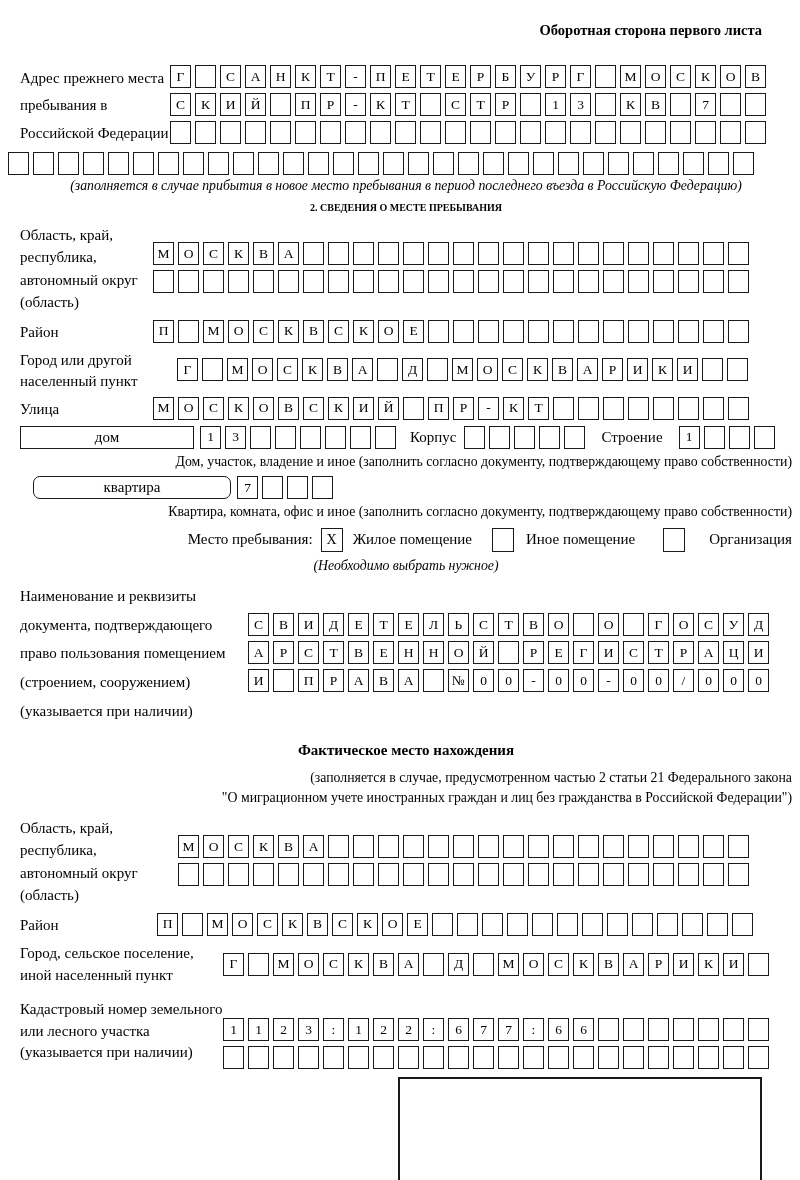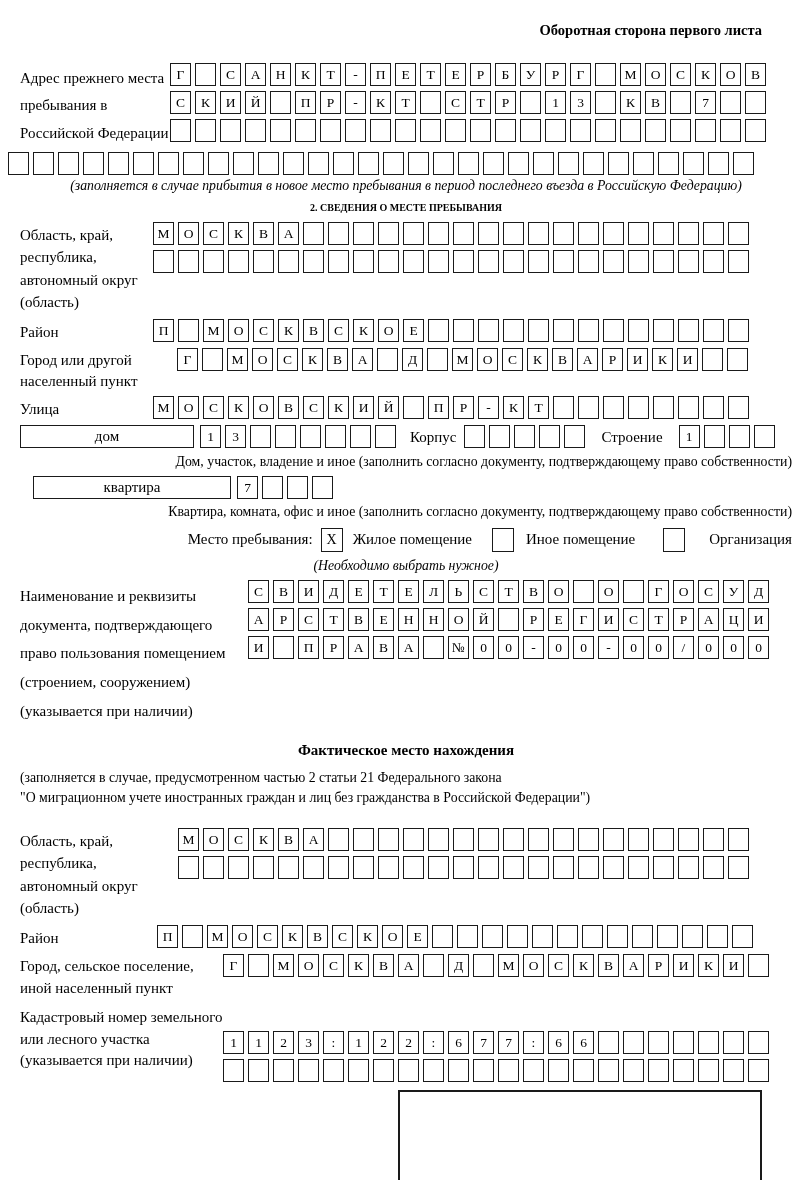--- a/index.html
+++ b/index.html
@@ -6,48 +6,48 @@
   body{width:800px;height:1180px;font-family:"Liberation Serif","DejaVu Serif",serif;color:#000;}
   .page{position:relative;box-sizing:border-box;width:800px;height:1180px;padding:6px 8px 0 20px;overflow:hidden;background:#fff;}
 
   .hdr{text-align:right;font-size:14.5px;margin:16px 30px 24px 0;font-weight:bold;}
 
   .cells{display:flex;gap:4px;}
   .cell{flex:none;box-sizing:content-box;width:19px;height:21px;border:1.5px solid #1a1a1a;
         display:flex;align-items:center;justify-content:center;font-size:13.5px;line-height:1;}
   .rows{display:flex;flex-direction:column;gap:5px;}
 
-  .fr{display:flex;align-items:flex-start;margin-bottom:5px;}
+  .fr{display:flex;align-items:center;margin-bottom:5px;}
   .lbl{flex:none;font-size:15px;line-height:1.5;padding-top:2px;}
   .lw150{width:150px;line-height:1.82;}
   .lw133{width:133px;}
   .lw157{width:157px;line-height:1.35;}
   .lw228{width:228px;line-height:1.92;}
   .lw158{width:158px;}
   .lw137{width:137px;}
   .lw203{width:203px;line-height:1.45;}
 
   .note-c{text-align:center;font-size:13.8px;margin:3px 0 6px;font-style:italic;}
   .note-l{font-size:13.8px;margin:1px 0 6px 14px;text-align:right;}
   .h-sec{text-align:center;font-weight:bold;font-size:10px;margin:8px 0 9px;}
 
   .row4{margin:5px 0 3px -12px;}
 
   .wbox{flex:none;box-sizing:content-box;border:1.5px solid #1a1a1a;height:21px;
         display:flex;align-items:center;justify-content:center;font-size:15px;}
   .dom{width:172px;margin-right:6px;}
-  .kv{width:196px;margin-right:6px;}
+  .kv{width:196px;margin-right:6px;border-radius:7px;}
 
   .stayrow{display:flex;align-items:center;font-size:15px;margin:8px 0 6px;justify-content:flex-end;}
   .chk{flex:none;box-sizing:content-box;width:20px;height:22px;border:1.5px solid #1a1a1a;
        display:flex;align-items:center;justify-content:center;font-size:14px;}
 
   .stamp{box-sizing:border-box;width:364px;height:168px;border:2px solid #1a1a1a;margin:8px 30px 6px auto;}
 
-  .notes2{text-align:left;font-size:13.8px;line-height:1.45;margin:0 0 20px;}
+  .notes2{text-align:right;font-size:13.8px;line-height:1.45;margin:0 0 7px;}
 </style>
 </head>
 <body>
 
 <div class="page">
 
   <div class="hdr">Оборотная сторона первого листа</div>
 
   <div class="fr">
     <div class="lbl lw150">Адрес прежнего места пребывания в Российской Федерации</div>

